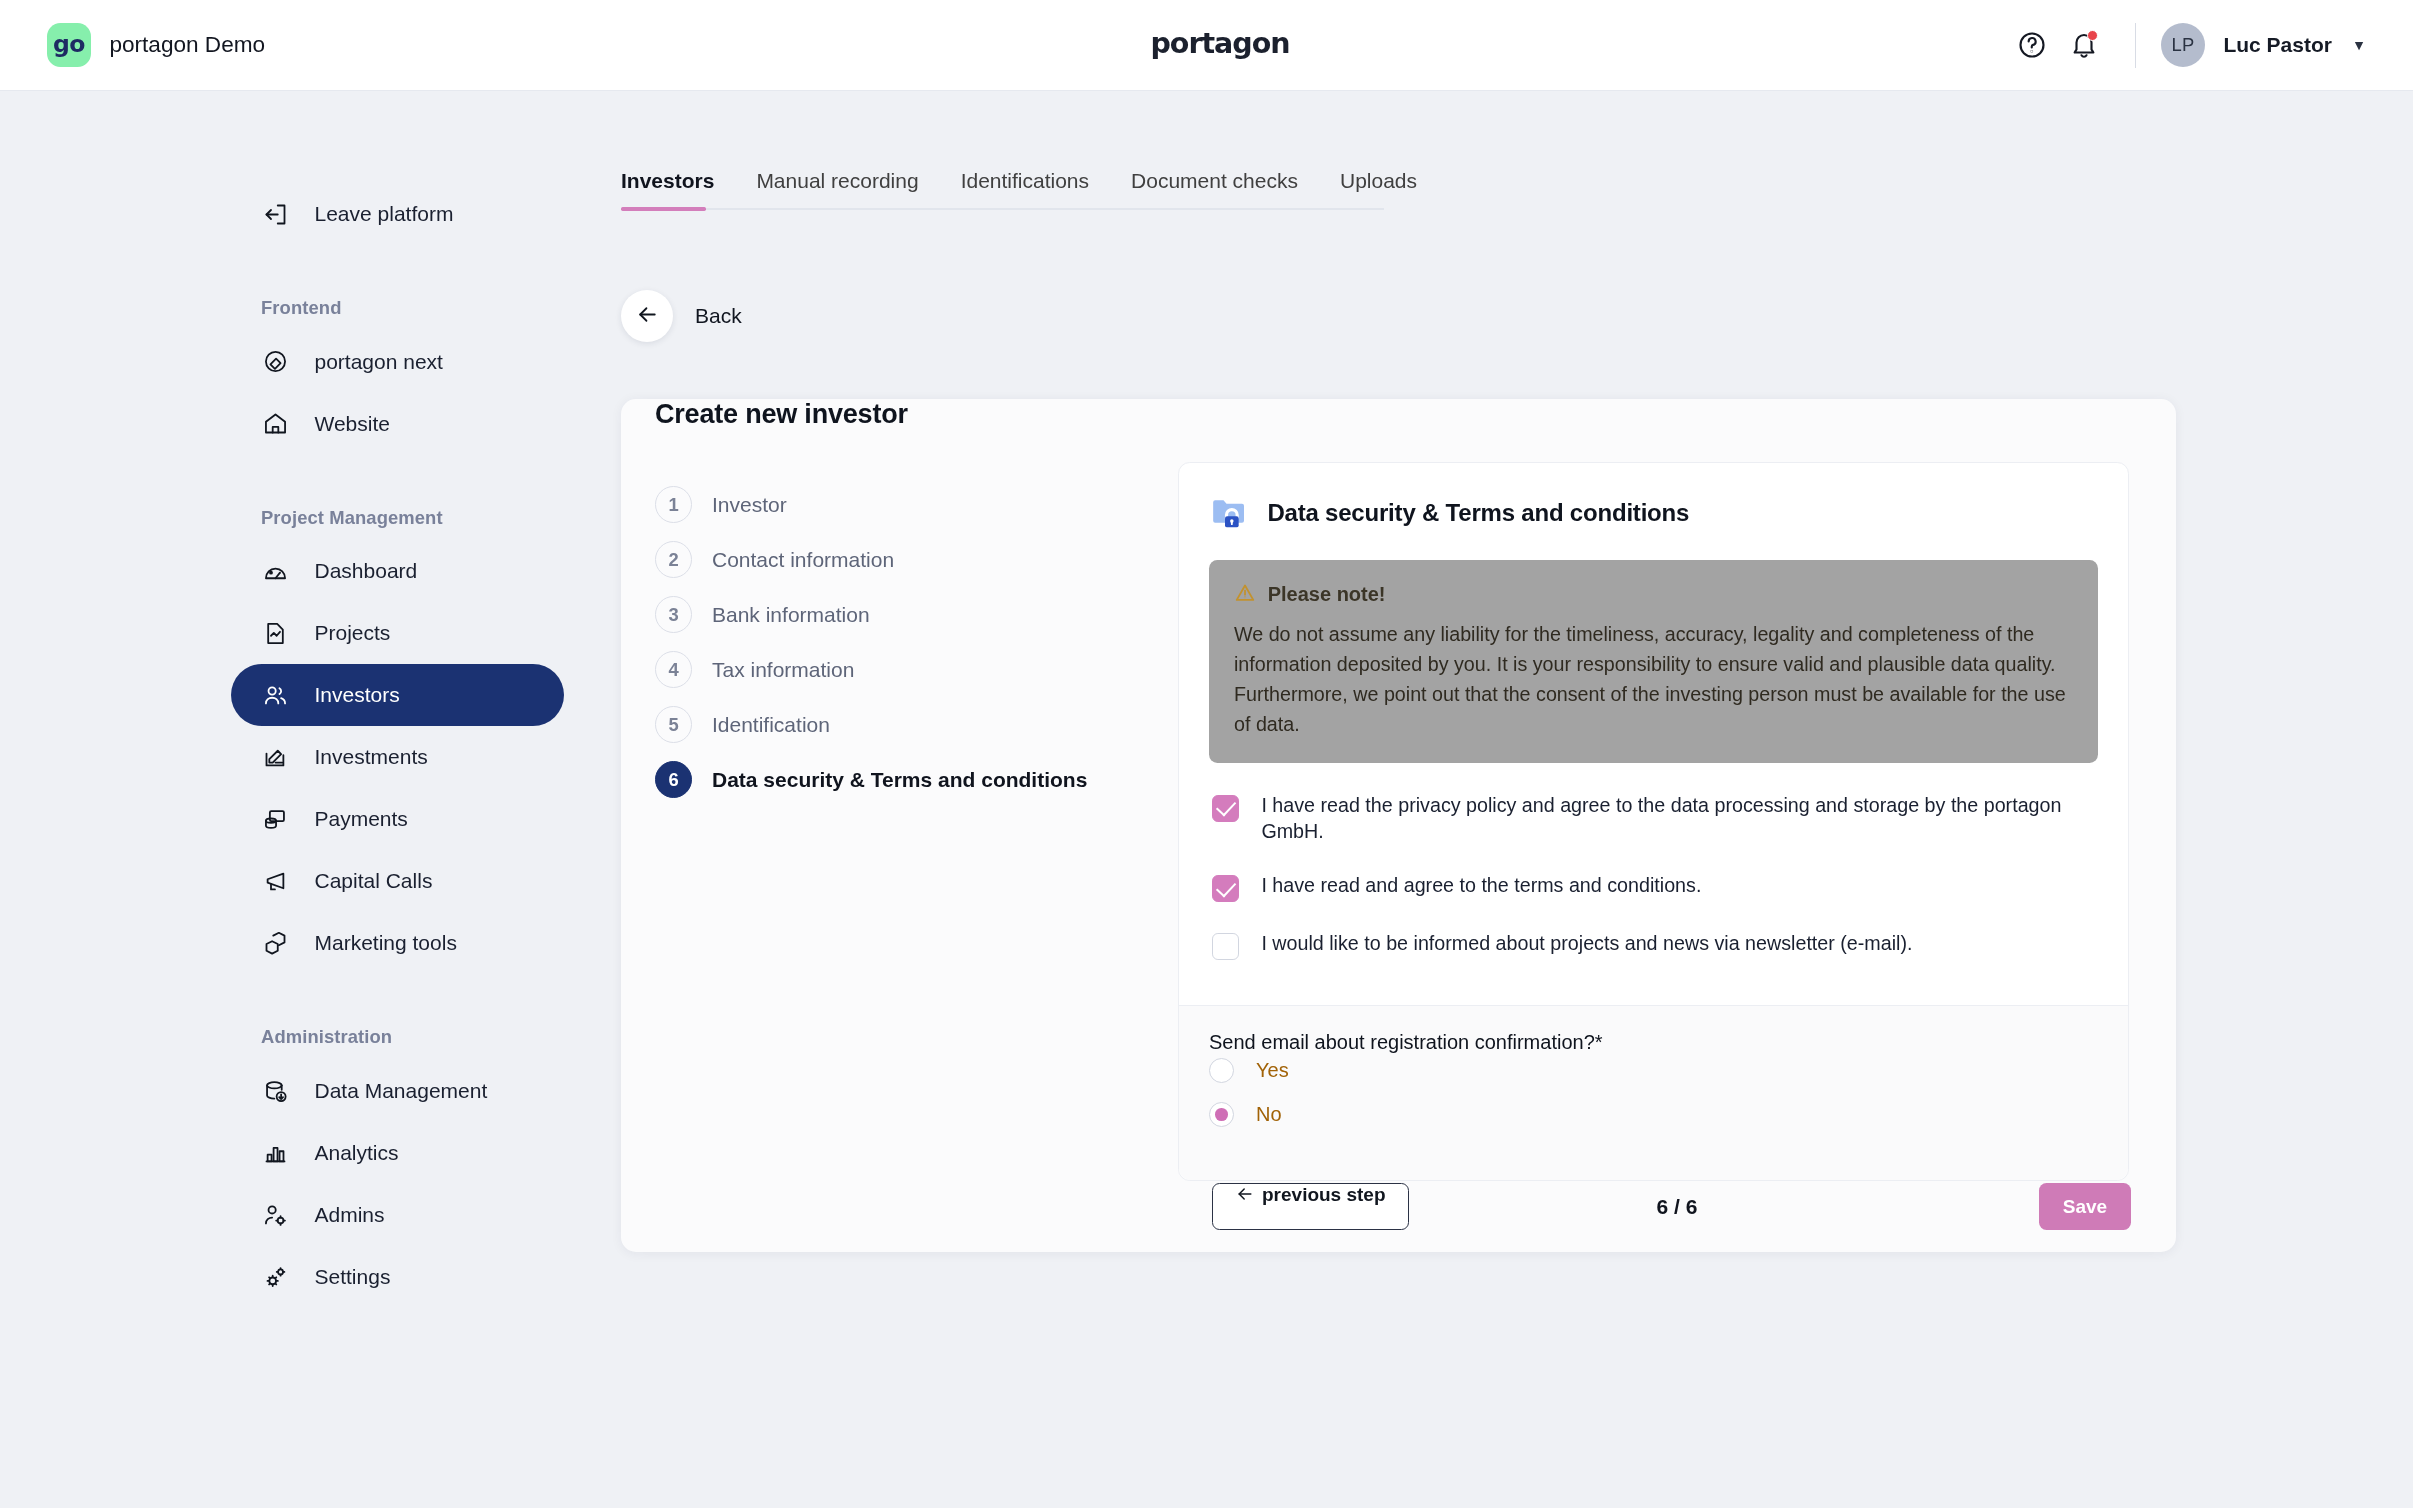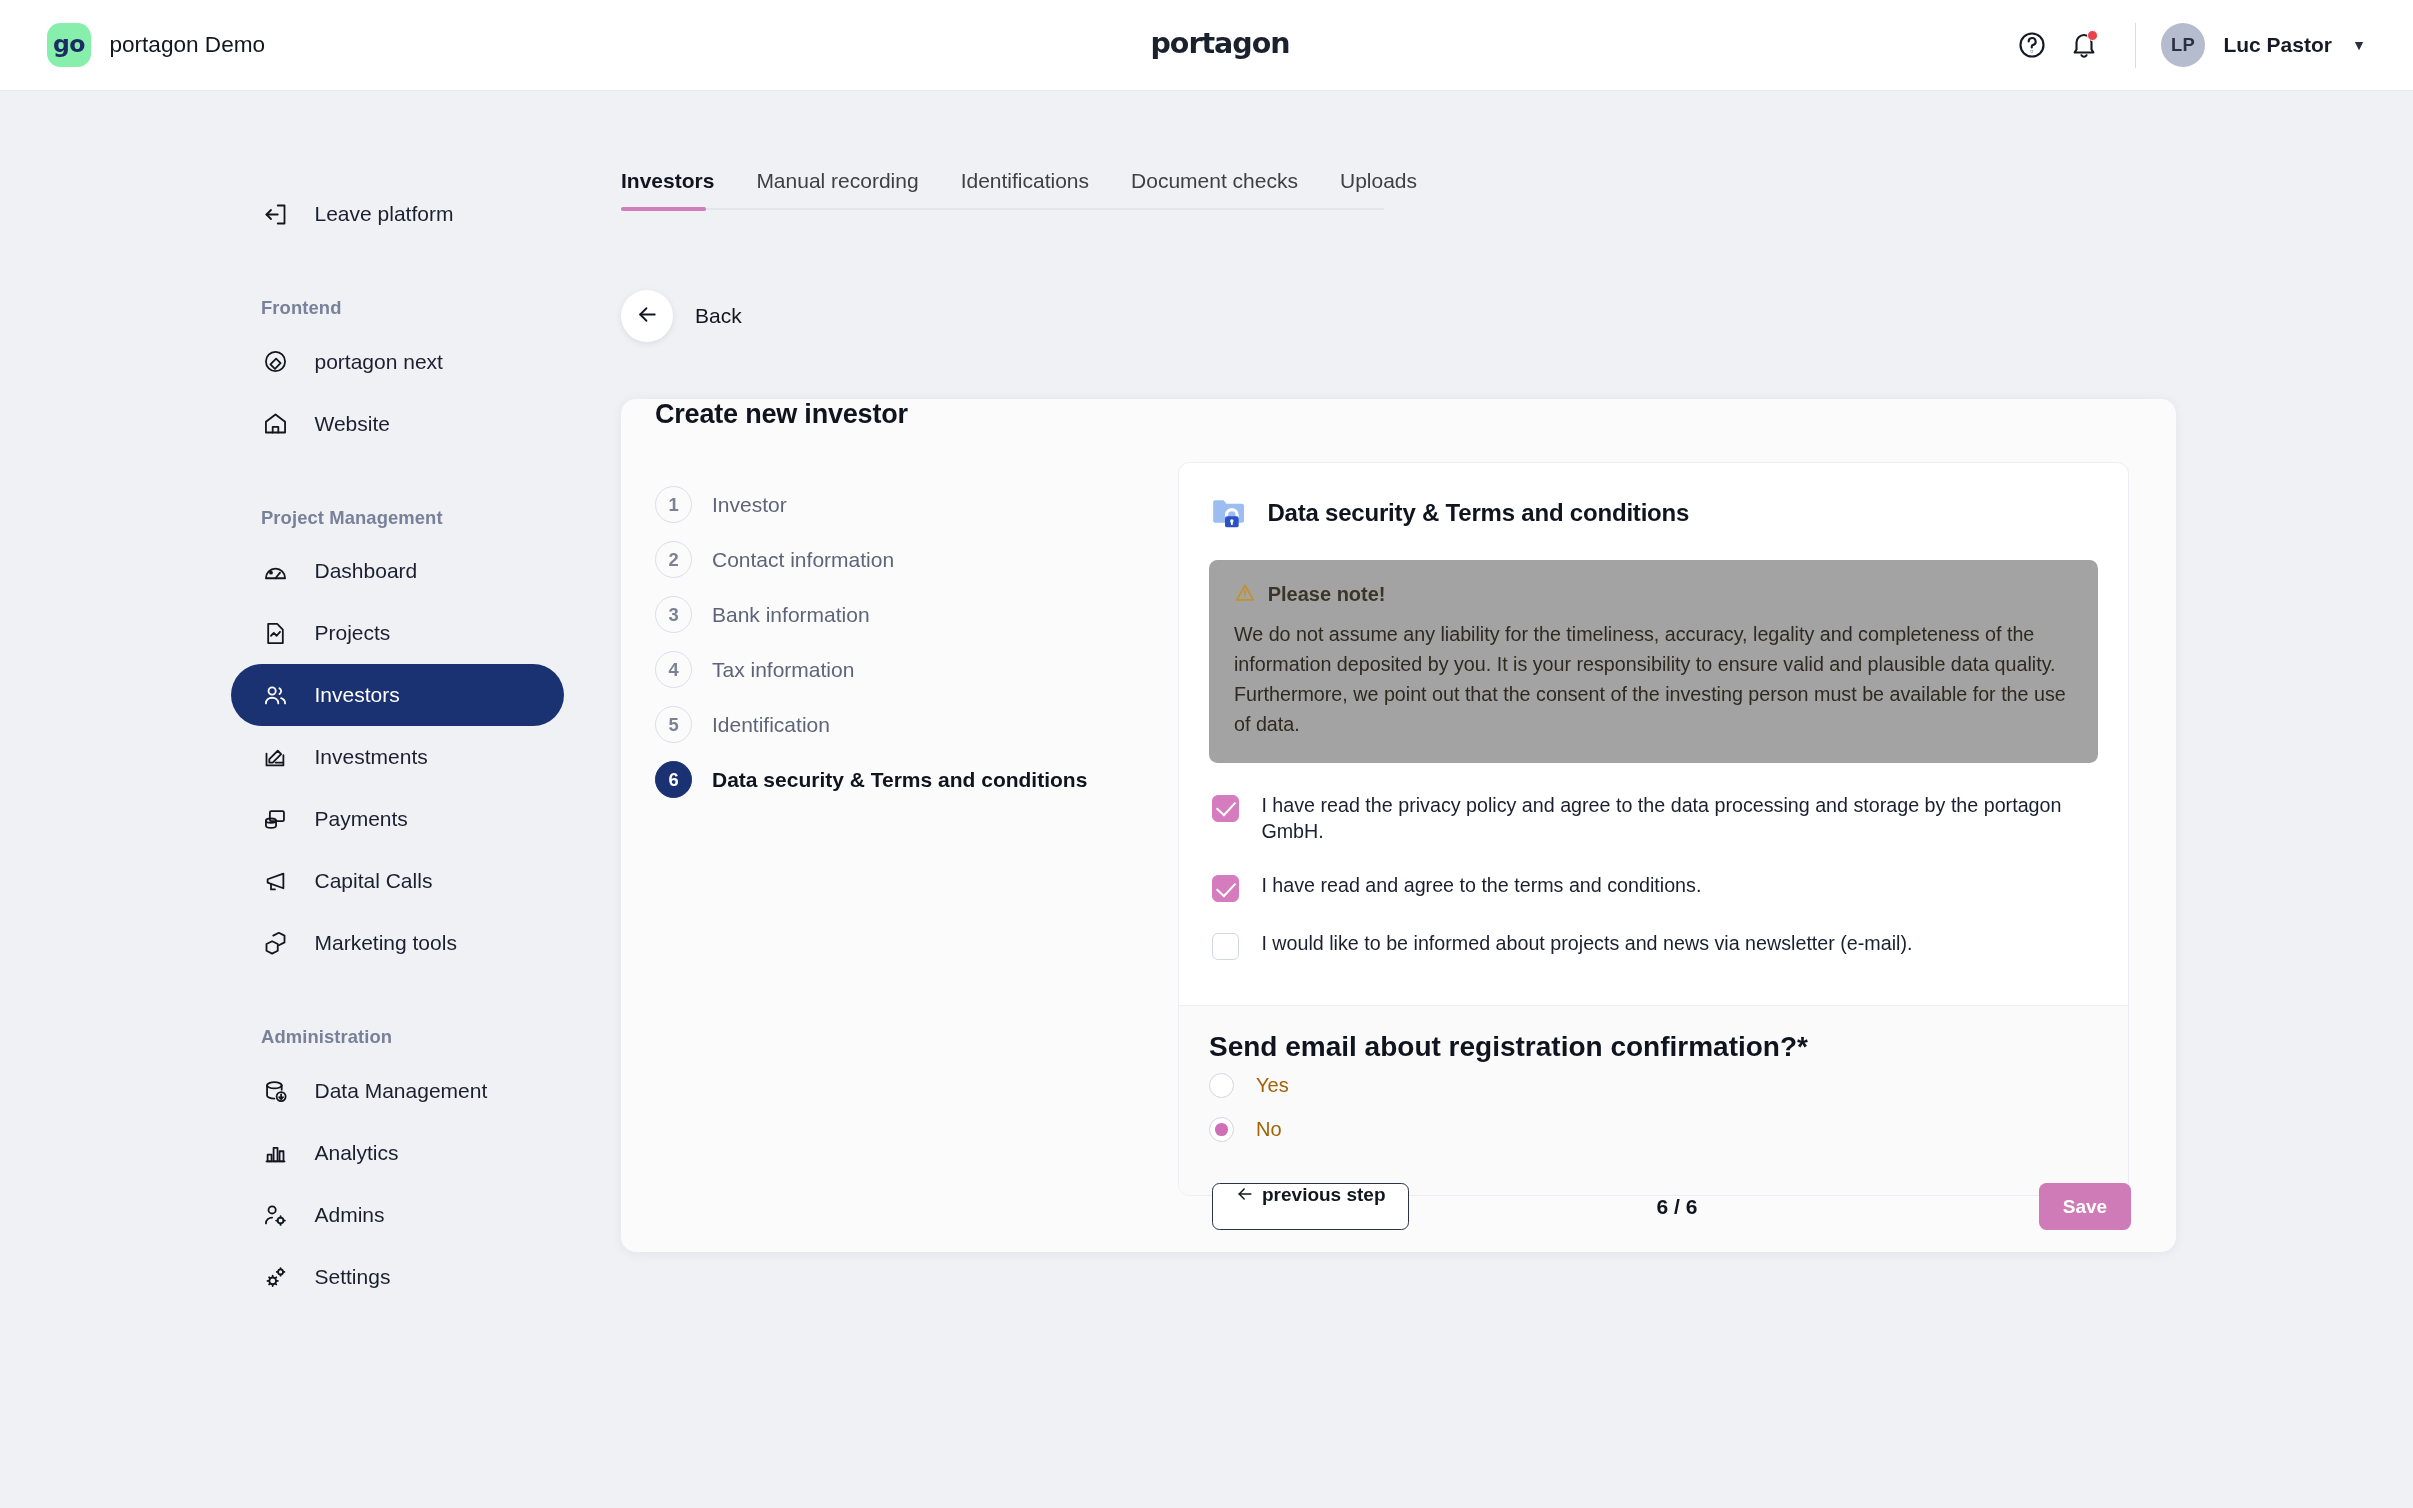--- a/index.html
+++ b/index.html
@@ -53,21 +53,21 @@
   .bell-dot {
     position: absolute; top: 11px; right: 12.6px;
     width: 11px; height: 11px; border-radius: 50%;
     background: #e8434a; border: 1.7px solid #fff;
   }
   .vdiv { width: 0.8px; height: 45px; background: #d8dce5; margin: 0 25px; }
   .avatar {
     width: 44px; height: 44px; border-radius: 50%;
     background: #b4bccd; color: #2a3242;
     display: flex; align-items: center; justify-content: center;
-    font-size: 18.4px; font-weight: 700; letter-spacing: 0.3px;
+    font-size: 18.4px; font-weight: 400; letter-spacing: 0.3px;
   }
   .username { font-size: 21px; color: #161b26; font-weight: 600; margin-left: 18.4px; }
   .caret { margin-left: 20px; font-size: 14.2px; color: #2a3242; }
 
   
   .sidebar {
     position: absolute; left: 0; top: 91px;
     width: 587px; height: 1418px;
     padding-top: 92px;
   }
@@ -173,21 +173,21 @@
     border: solid #fff; border-width: 0 2.7px 2.7px 0;
     transform: rotate(43deg) translate(-0.8px,-1.7px);
   }
   .check-label { font-size: 19.7px; color: #1a2030; line-height: 1.3; }
 
   .radiogroup {
     background: #fafafb; border-top: 0.8px solid #eceef3;
     margin: 5px -30px 0 -30px; padding: 25px 30px 35px 30px;
     border-radius: 0 0 11.7px 11.7px;
   }
-  .radio-q { font-size: 28px; font-weight: 700; color: #0f141e; margin-bottom: 10px; }
+  .radio-q { font-size: 20px; font-weight: 400; color: #0f141e; margin-bottom: 4px; }
   .radio-row { display: flex; align-items: center; gap: 22px; margin-bottom: 18.4px; }
   .radio {
     width: 25px; height: 25px; border-radius: 50%; flex: none;
     border: 1.3px solid #d2d6e0; background: #fff; cursor: pointer;
     display: flex; align-items: center; justify-content: center;
   }
   .radio.on:after {
     content: ""; width: 12.6px; height: 12.6px; border-radius: 50%; background: #cf6fb6;
   }
   .radio-label { font-size: 20px; color: #a16207; }

